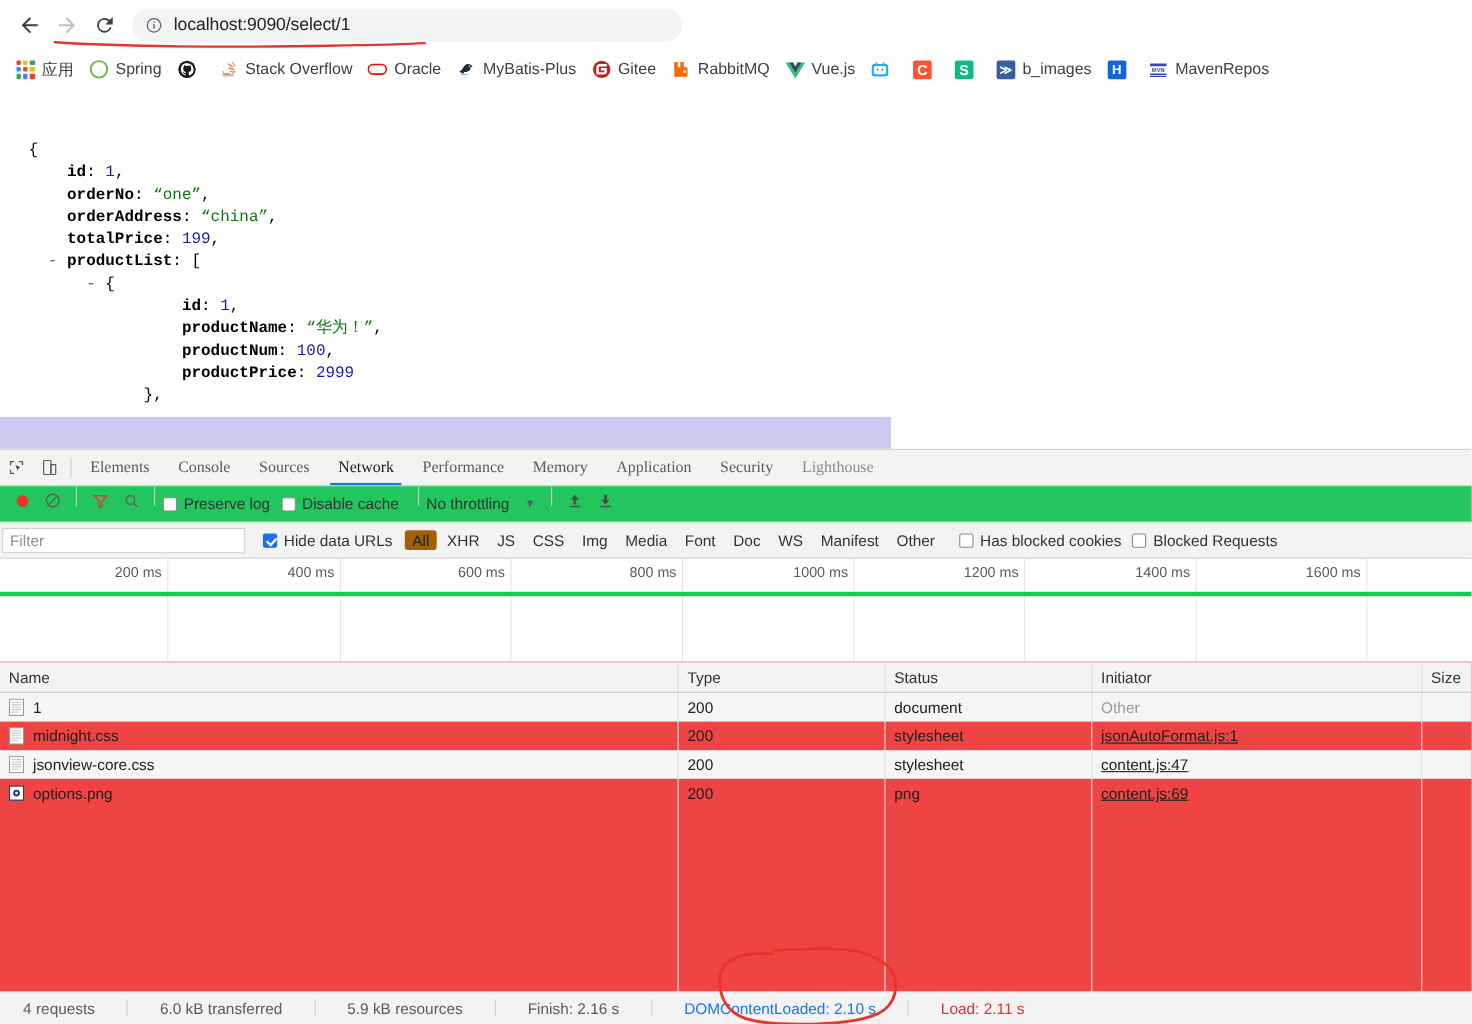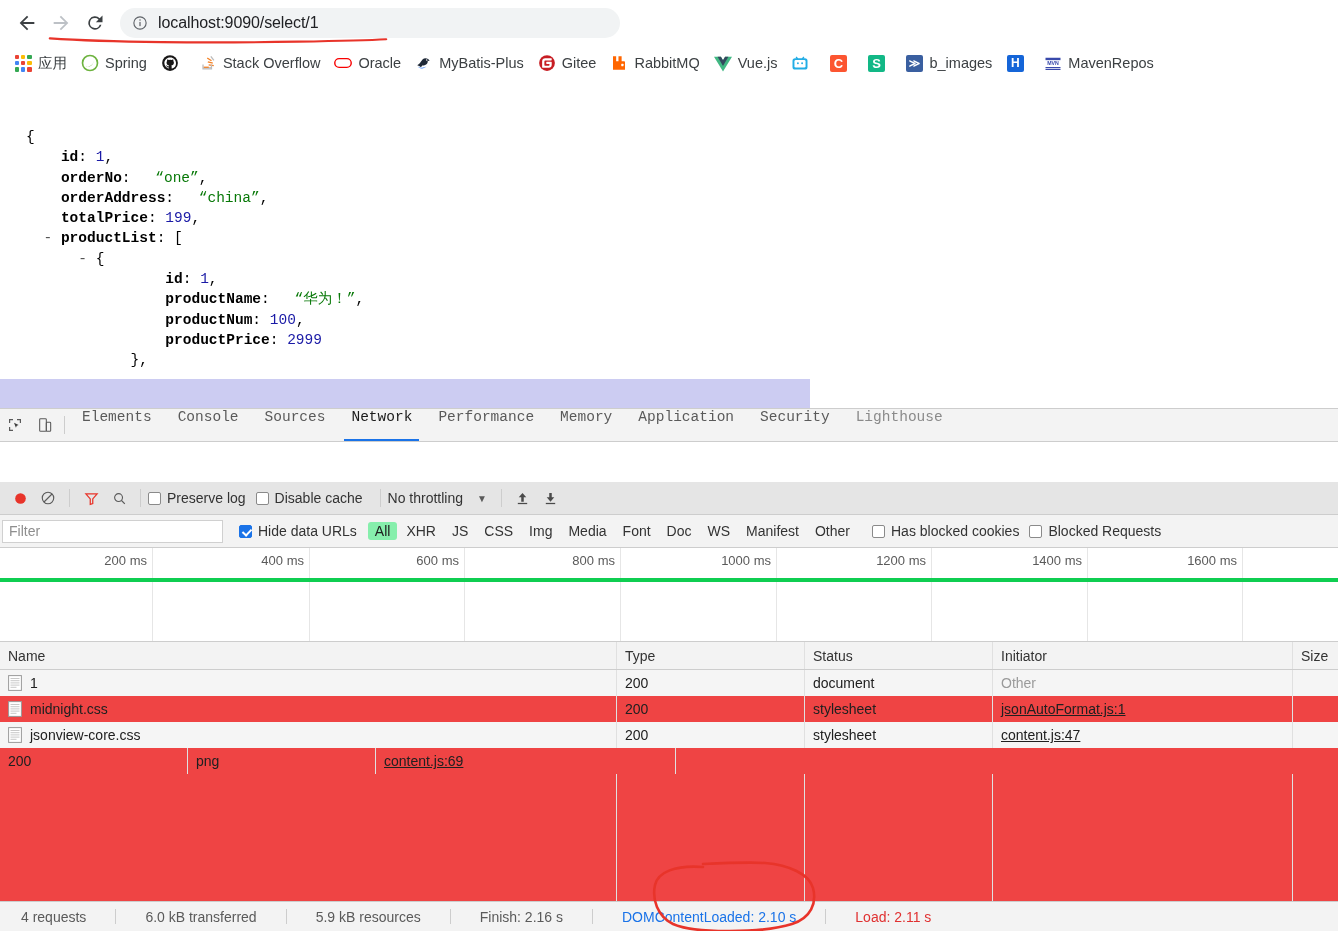--- a/index.html
+++ b/index.html
@@ -69,21 +69,21 @@
     position:absolute; left:0; top:81px; width:1338px; height:327px;
     background:#ffffff; overflow:hidden;
   }
   .json-body {
     padding:46px 0 0 0;
     font-family:"Liberation Mono", monospace;
     font-size:14.5px; line-height:20.3px; color:#000;
   }
   .jline { white-space:pre; height:20.3px; }
   .jkey { font-weight:bold; color:#000; }
-  .jstr { color:#077807;margin-left:16px; }
+  .jstr { color:#077807; }
   .jnum { color:#1a1aa6; }
   .jpunc { color:#000; }
   .jtoggle { color:#555; }
 
   .selection-band {
     position:absolute; left:0; top:379px; width:810px; height:29px;
     background:#ccccf2;
   }
 
   
@@ -92,32 +92,32 @@
     background:#ffffff; border-top:1px solid #cdcdcd;
     display:flex; flex-direction:column;
   }
   .dt-tabbar {
     height:33px; flex:0 0 auto; display:flex; align-items:stretch;
     border-bottom:1px solid #cdcdcd; background:#f3f3f3;
   }
   .dt-iconbtn { width:30px; display:flex; align-items:center; justify-content:center; cursor:pointer; }
   .dt-sep { width:1px; background:#cdcdcd; margin:7px 4px; }
   .dt-tab {
-    padding:0 13px; display:flex; font-size:14.5px;
+    padding:0 13px; display:flex; align-items:center; font-size:14.5px;
     color:#5a5a5a; cursor:pointer; position:relative;
-    font-family:Liberation Mono, monospace; white-space:nowrap;
+    font-family:Liberation Serif, serif; white-space:nowrap;
   }
   .dt-tab.active { color:#1a1a1a; }
   .dt-tab.active:after {
     content:""; position:absolute; left:6px; right:6px; bottom:0; height:2px; background:#1a73e8;
   }
 
   .dt-toolbar {
-    height:33px; flex:0 0 auto; display:flex; align-items:center;
-    border-bottom:1px solid #cdcdcd; background:#e5e5e5; padding:0 6px;margin-top:40px;
+    height:33px; flex:0 0 auto; display:flex; 
+    border-bottom:1px solid #cdcdcd; background:#22c55e; padding:0 6px;
   }
   .tb-btn { width:28px; height:26px; display:flex; align-items:center; justify-content:center; cursor:pointer; }
   .tb-vsep { width:1px; height:18px; background:#cdcdcd; margin:0 7px; }
   .cb-row { display:flex; align-items:center; cursor:pointer; margin-right:10px; }
   .cbox {
     width:13px; height:13px; border:1px solid #8a8a8a; border-radius:2px;
     background:#fff; margin-right:6px; flex:0 0 auto; position:relative;
   }
   .cbox.checked { background:#1a73e8; border-color:#1a73e8; }
   .cbox.checked:after {
@@ -134,21 +134,21 @@
   }
   .filter-input {
     width:221px; height:23px; margin-left:2px; background:#fff;
     border:1px solid #d0d0d0; padding:0 6px; display:flex; align-items:center;
     font-size:14px; color:#8e8e8e; font-family:"Liberation Sans", sans-serif;
   }
   .ftype {
     font-size:14px; color:#333; padding:1px 7px; margin:0 1px; border-radius:3px;
     cursor:pointer; font-family:"Liberation Sans", sans-serif; white-space:nowrap;
   }
-  .ftype.sel { background:#86efac; color:#202020; }
+  .ftype.sel { background:#a16207; color:#202020; }
 
   
   .dt-overview {
     height:94px; flex:0 0 auto; position:relative; background:#fff;
     border-bottom:1px solid #cdcdcd; overflow:hidden;
   }
   .ov-tick {
     position:absolute; top:0; height:94px; border-left:1px solid #e6e6e6;
   }
   .ov-ticklabel {
@@ -641,20 +641,28 @@
               <span>stylesheet</span>
             </div>
             <div class="rt-cell c-init">
               <span class="init-link">content.js:47</span>
             </div>
             <div class="rt-cell c-size">
               <span></span>
             </div>
           </div>
           <div class="rt-row">
+            <div class="rt-cell c-name">
+              <svg class="file-ico" viewBox="0 0 14 16">
+                <rect x="0.6" y="1.6" width="12.8" height="12.8" fill="#fff" stroke="#2b3f6b" stroke-width="1.1"></rect>
+                <circle cx="7" cy="8" r="3.1" fill="#2b3f6b"></circle>
+                <circle cx="7" cy="8" r="1.2" fill="#fff"></circle>
+              </svg>
+              <span>options.png</span>
+            </div>
             <div class="rt-cell c-status">
               <span>200</span>
             </div>
             <div class="rt-cell c-type">
               <span>png</span>
             </div>
             <div class="rt-cell c-init">
               <span class="init-link">content.js:69</span>
             </div>
             <div class="rt-cell c-size">

